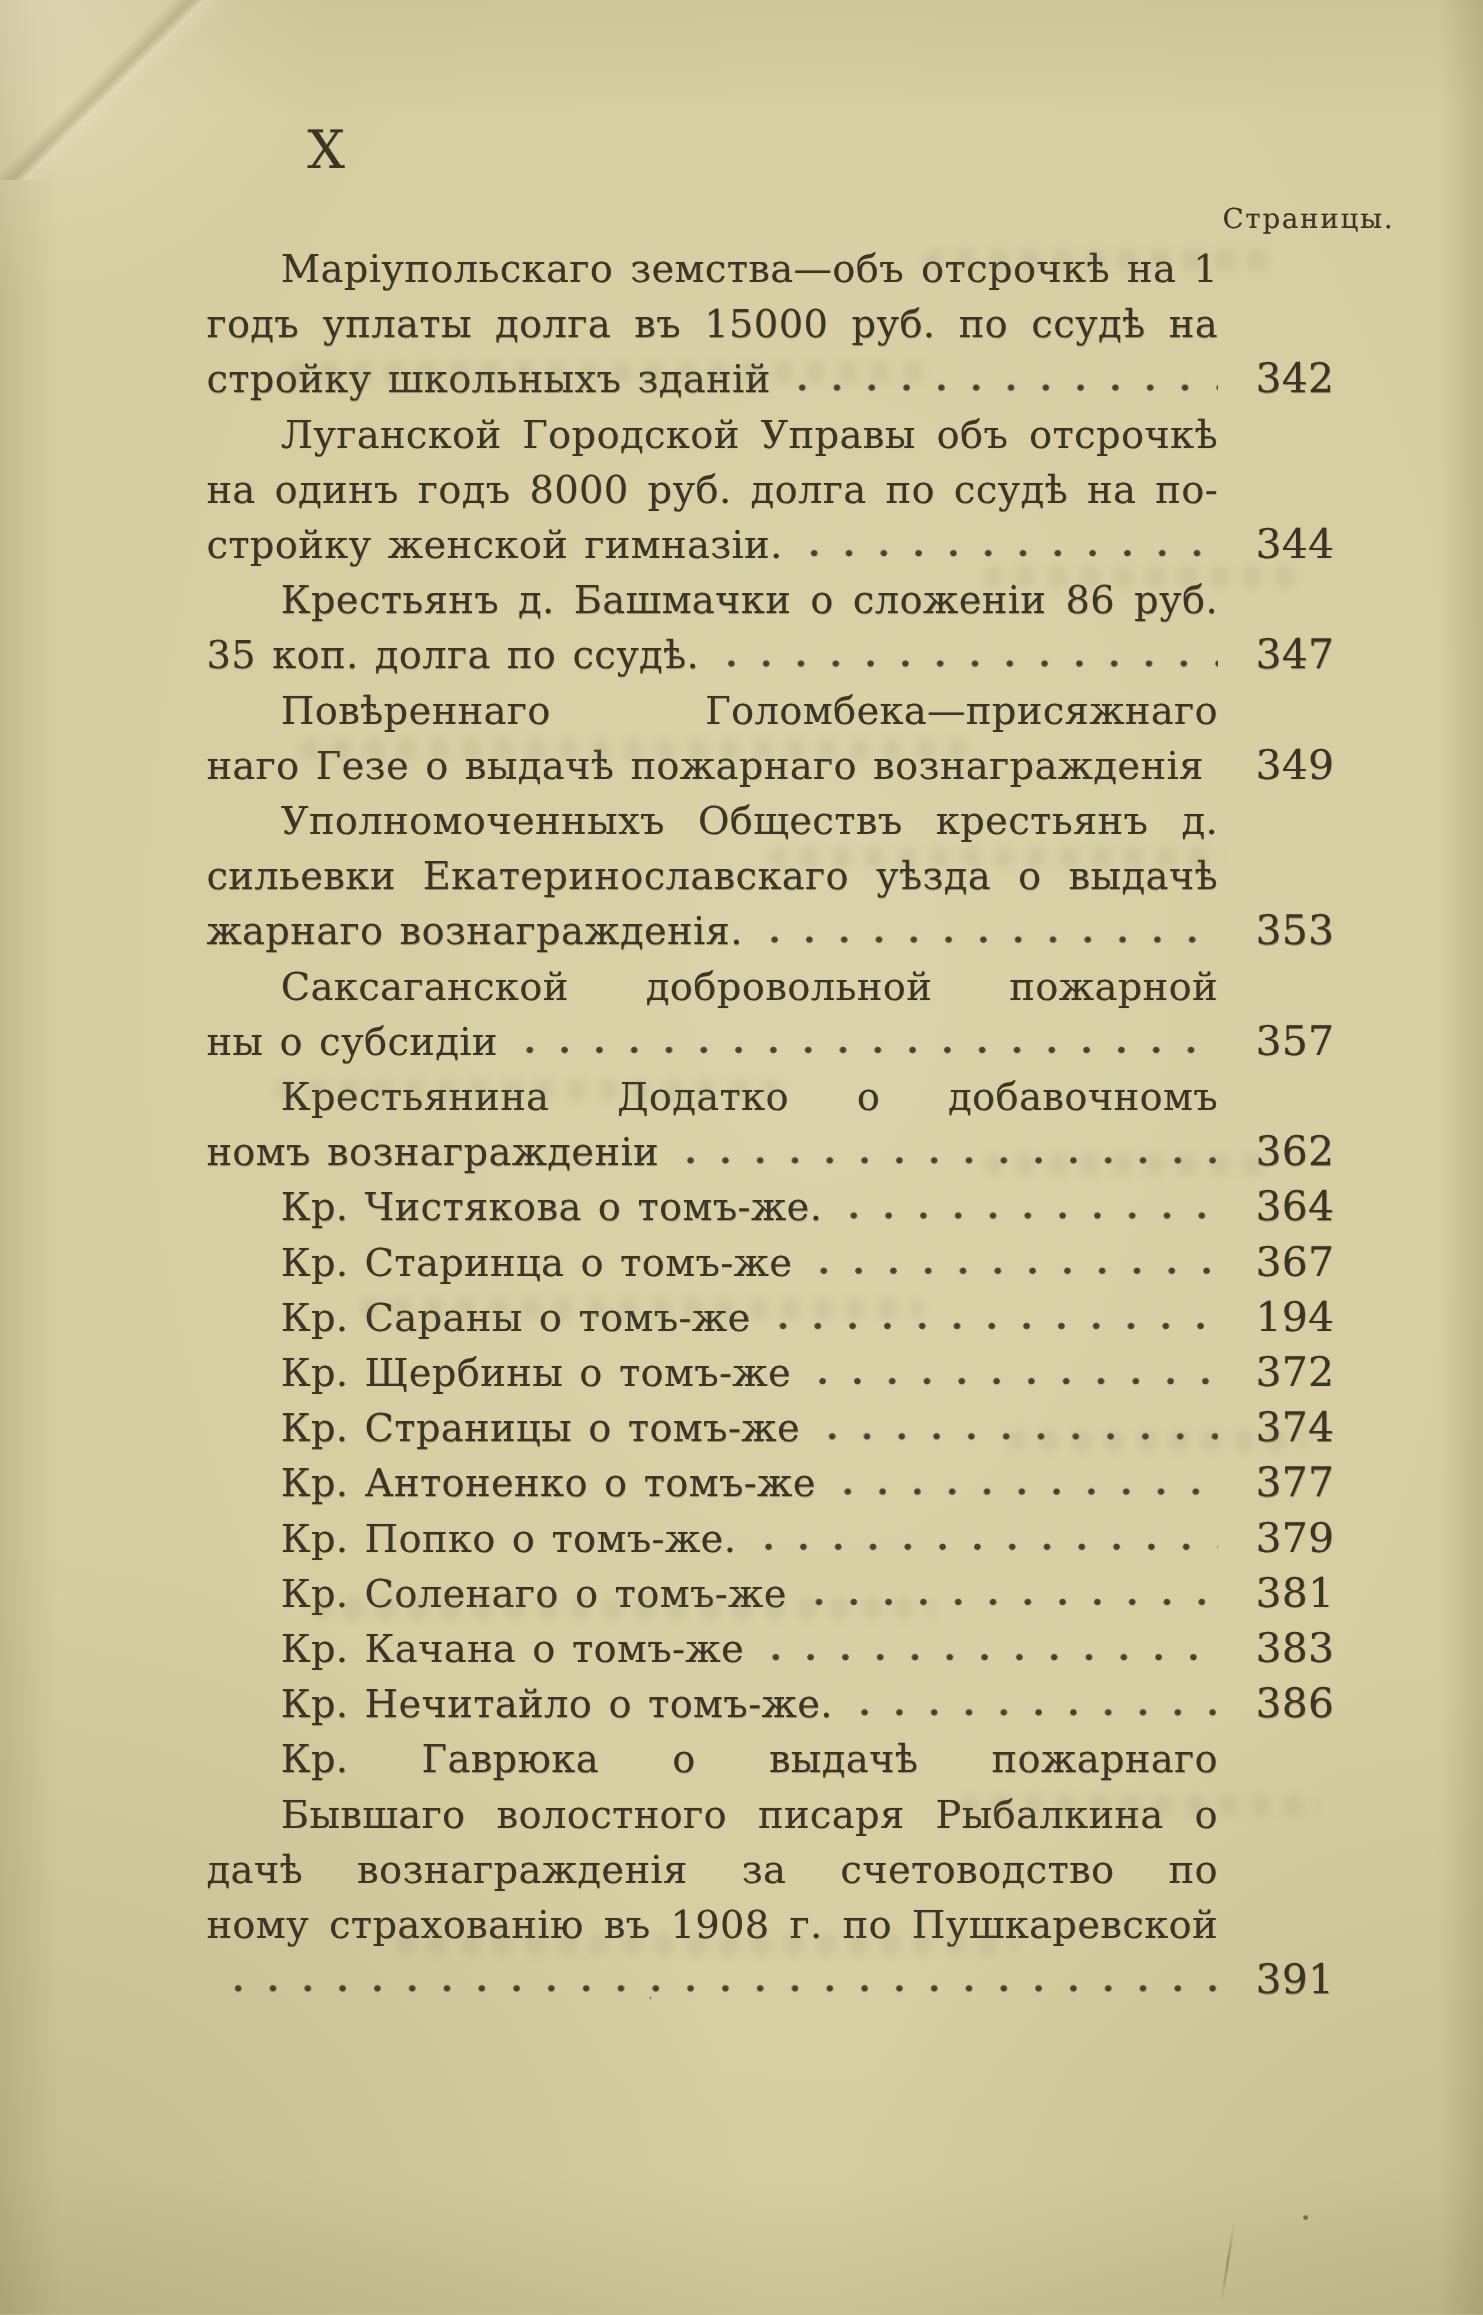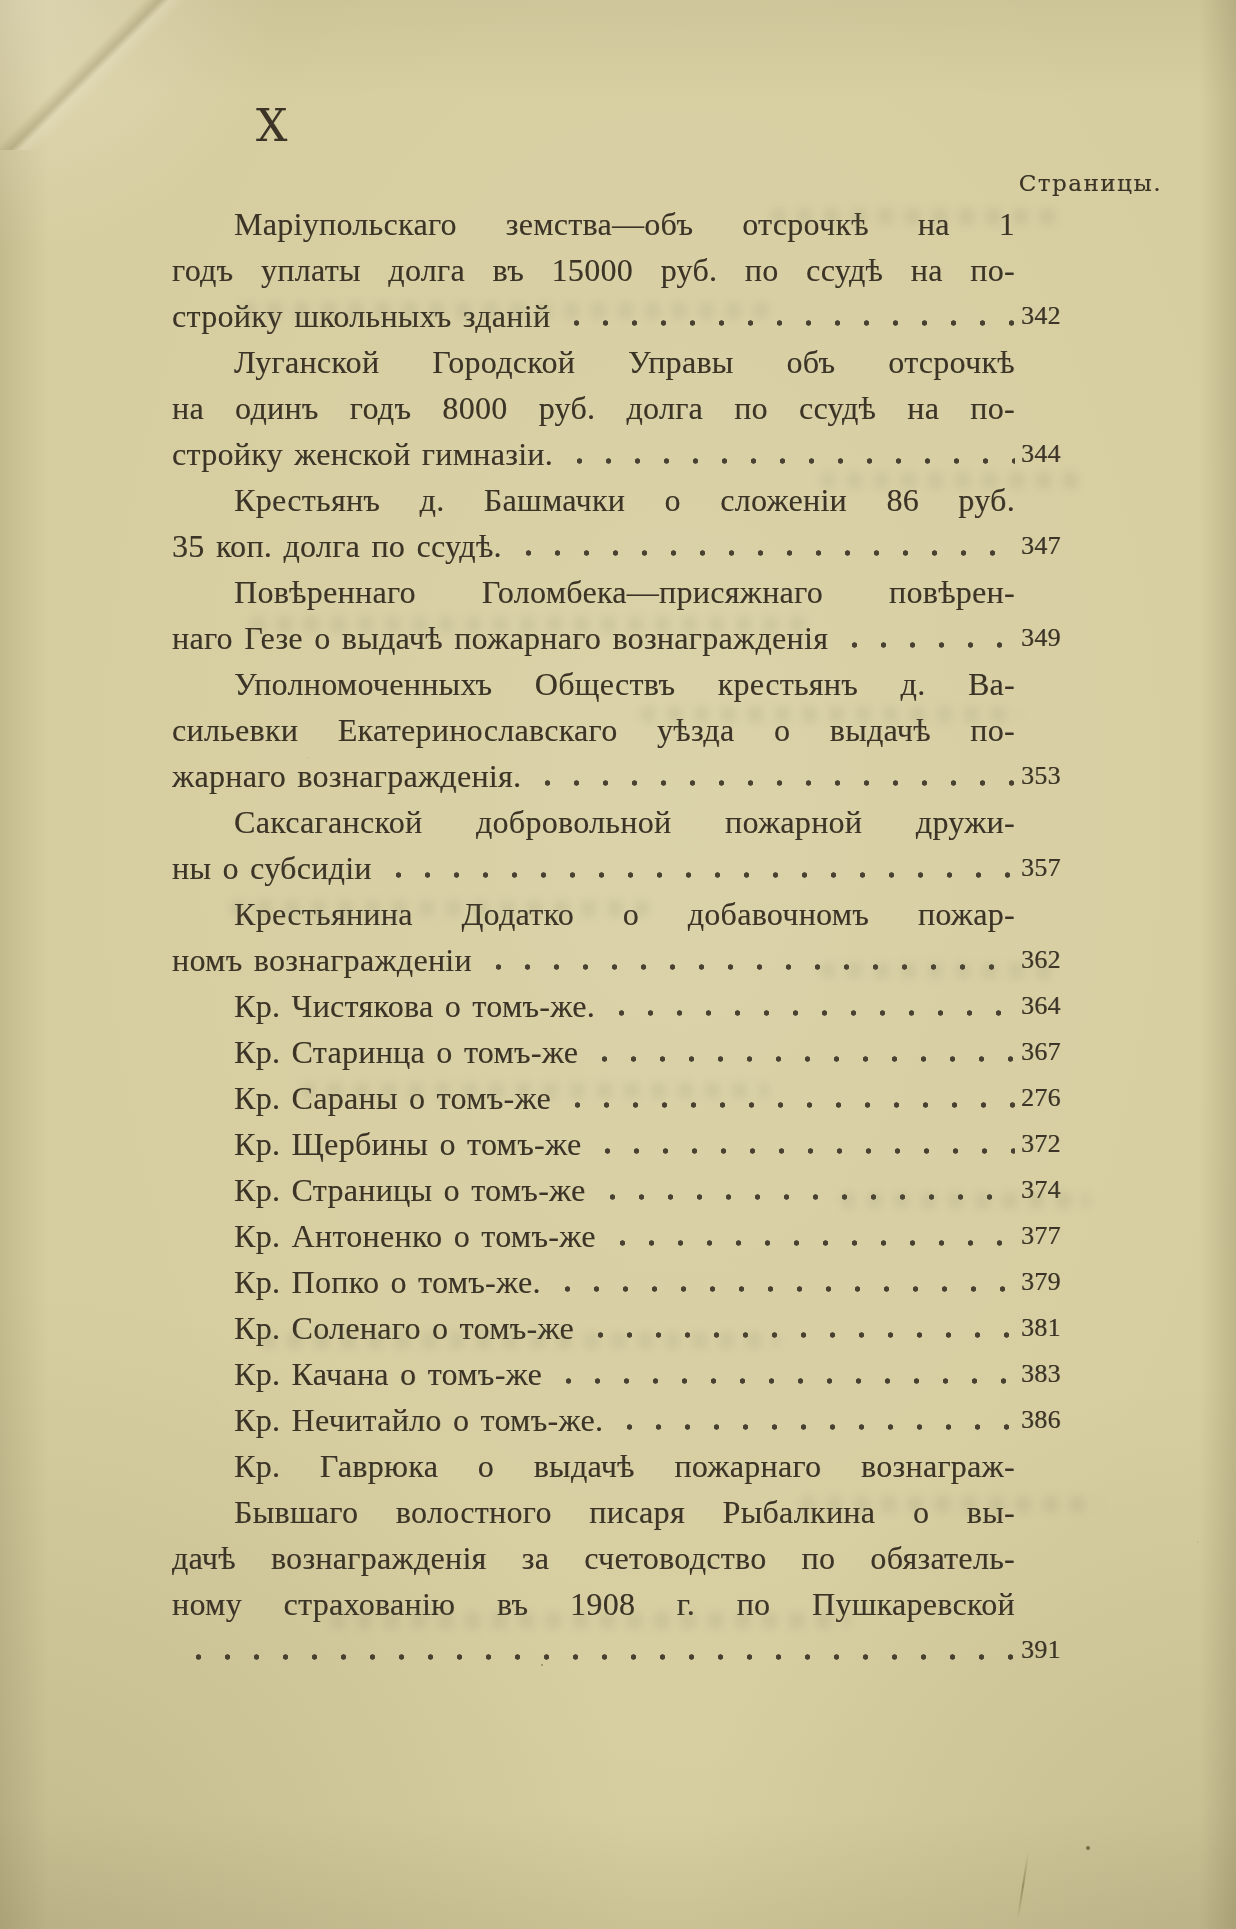--- a/index.html
+++ b/index.html
@@ -38,38 +38,38 @@
     font-size: 23px; letter-spacing: 1.5px;
     text-shadow: 0.3px 0.3px 0.5px rgba(59,51,36,0.4);
   }
   .toc {
     position: absolute; left: 172px; top: 201px; width: 940px;
     font-size: 32px;
     text-shadow: 0.3px 0.4px 0.6px rgba(59,51,36,0.40);
   }
   .line {
     display: flex; height: 46px; line-height: 46px; overflow: hidden;
-    letter-spacing: 0.3px; word-spacing: 3px; font-family: Liberation Serif, serif;
+    letter-spacing: 0.3px; word-spacing: 3px;
   }
   .line .t { flex: 0 0 auto; white-space: nowrap; }
   .line.ind .t { padding-left: 62px; }
   .line.fill .t {
     flex: 1 1 auto; white-space: normal;
     text-align: justify; text-align-last: justify;
     margin-right: 97px; 
   }
   .dots {
     flex: 1 1 auto; align-self: stretch; margin: 0 6px 0 10px;
     background-image: radial-gradient(circle, var(--ink, #3c3527) 2.4px, rgba(0,0,0,0) 3px);
     background-size: 29px 8px; background-repeat: repeat-x;
     background-position: left 2px bottom 12px;
     opacity: 0.92;
   }
   .pg {
-    flex: 0 0 91px; text-align: left; font-size: 26px;
+    flex: 0 0 91px; text-align: right; font-size: 34px;
     text-shadow: 0.4px 0.4px 0.6px rgba(50,44,30,0.5);
   }
   
   .ghost {
     position: absolute; height: 17px; border-radius: 8px;
     background: repeating-linear-gradient(90deg,
       rgba(116,120,86,0.30) 0 15px, rgba(0,0,0,0) 15px 27px);
     filter: blur(4px); opacity: 0.38; pointer-events: none;
   }
   .speck {
@@ -194,21 +194,21 @@
 
     <div class="line ind">
       <span class="t">Кр. Старинца о томъ-же</span>
       <span class="dots"></span>
       <span class="pg">367</span>
     </div>
 
     <div class="line ind">
       <span class="t">Кр. Сараны о томъ-же</span>
       <span class="dots"></span>
-      <span class="pg">276</span>
+      <span class="pg">194</span>
     </div>
 
     <div class="line ind">
       <span class="t">Кр. Щербины о томъ-же</span>
       <span class="dots"></span>
       <span class="pg">372</span>
     </div>
 
     <div class="line ind">
       <span class="t">Кр. Страницы о томъ-же</span>

